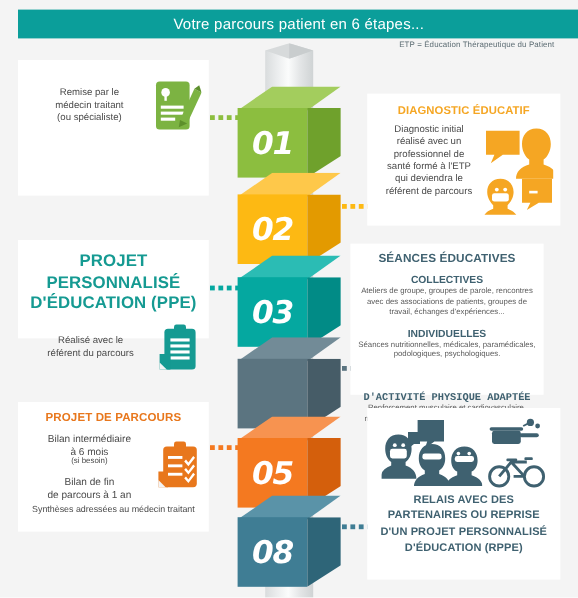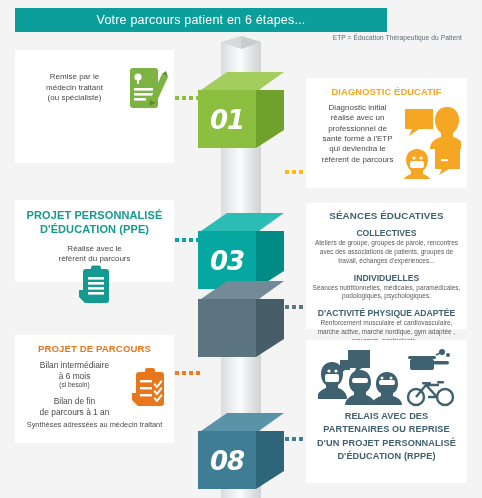--- a/index.html
+++ b/index.html
@@ -12,21 +12,21 @@
   .poster{
     position:relative;
     width:482px;height:498px;
     background:#f4f4f4;
     box-sizing:border-box;
     padding:0;
   }
 
   
   .header-band{
-    position:absolute;left:15px;top:8px;width:372px;height:24px;
+    position:absolute;left:15px;top:8px;width:468px;height:24px;
     background:#0b9e9a;
     display:flex;align-items:center;justify-content:center;
   }
   .header-band .title{
     color:#ffffff;font-size:12.5px;font-weight:normal;letter-spacing:.2px;
     white-space:nowrap;
   }
   .legend{
     position:absolute;right:20px;top:34px;
     font-size:6.6px;color:#5b6b72;letter-spacing:.1px;
@@ -119,20 +119,34 @@
       </div>
       <div class="front" style="background:#8cbe3f;"></div>
       <div class="side">
         <svg width="28" height="58" viewBox="0 0 28 58">
             <polygon points="0,0 28,0 28,40 0,58" fill="#6fa12c"></polygon>
           </svg>
       </div>
       <div class="num">01</div>
     </div>
 
+    <div class="cube" style="left:198px;top:144px;">
+      <div class="top">
+        <svg width="86" height="24" viewBox="0 0 86 24">
+            <polygon points="29,0 86,0 58,20 0,20" fill="#fec84a"></polygon>
+          </svg>
+      </div>
+      <div class="front" style="background:#fdb913;"></div>
+      <div class="side">
+        <svg width="28" height="58" viewBox="0 0 28 58">
+            <polygon points="0,0 28,0 28,40 0,58" fill="#e39a00"></polygon>
+          </svg>
+      </div>
+      <div class="num">02</div>
+    </div>
 
     <div class="cube" style="left:198px;top:213px;">
       <div class="top">
         <svg width="86" height="24" viewBox="0 0 86 24">
             <polygon points="29,0 86,0 58,20 0,20" fill="#2bbcb4"></polygon>
           </svg>
       </div>
       <div class="front" style="background:#05a8a0;"></div>
       <div class="side">
         <svg width="28" height="58" viewBox="0 0 28 58">
@@ -149,20 +163,34 @@
           </svg>
       </div>
       <div class="front" style="background:#5b7480;"></div>
       <div class="side">
         <svg width="28" height="58" viewBox="0 0 28 58">
             <polygon points="0,0 28,0 28,40 0,58" fill="#465c67"></polygon>
           </svg>
       </div>
     </div>
 
+    <div class="cube" style="left:198px;top:347px;">
+      <div class="top">
+        <svg width="86" height="24" viewBox="0 0 86 24">
+            <polygon points="29,0 86,0 58,20 0,20" fill="#f79350"></polygon>
+          </svg>
+      </div>
+      <div class="front" style="background:#f47920;"></div>
+      <div class="side">
+        <svg width="28" height="58" viewBox="0 0 28 58">
+            <polygon points="0,0 28,0 28,40 0,58" fill="#d45f0c"></polygon>
+          </svg>
+      </div>
+      <div class="num">05</div>
+    </div>
 
     <div class="cube" style="left:198px;top:413px;">
       <div class="top">
         <svg width="86" height="24" viewBox="0 0 86 24">
             <polygon points="29,0 86,0 58,20 0,20" fill="#5a93a8"></polygon>
           </svg>
       </div>
       <div class="front" style="background:#3f7d94;"></div>
       <div class="side">
         <svg width="28" height="58" viewBox="0 0 28 58">
@@ -229,23 +257,23 @@
             <polygon points="22,34 34,8 40,11 28,37" fill="#7cb342"></polygon>
             <polygon points="22,34 28,37 21,40" fill="#5d8f2c"></polygon>
             <polygon points="34,8 40,11 38,5" fill="#5d8f2c"></polygon>
           </g>
         </svg>
       </span>
     </div>
   </div>
 
   <div class="card" style="left:15px;top:200px;width:159px;height:82px;padding:9px 6px;">
-    <div class="card-title t-teal" style="font-size:11px;white-space:pre-line;">PROJET PERSONNALISÉ
+    <div class="card-title t-teal" style="font-size:14px;white-space:pre-line;">PROJET PERSONNALISÉ
 D'ÉDUCATION (PPE)</div>
-    <div class="row" style="margin-top:7px;flex-direction:column;">
+    <div class="row" style="margin-top:7px;">
       <div class="card-body" style="font-size:8px;white-space:pre-line;flex:1;">Réalisé avec le
 référent du parcours</div>
       <span>
         <svg width="38" height="42" viewBox="0 0 38 42">
           <rect x="7" y="5" width="26" height="34" rx="3" fill="#159a92"></rect>
           <rect x="15" y="1.5" width="10" height="6" rx="2" fill="#159a92"></rect>
           <g fill="#ffffff">
             <rect x="12" y="13" width="16" height="2.6"></rect>
             <rect x="12" y="18" width="16" height="2.6"></rect>
             <rect x="12" y="23" width="16" height="2.6"></rect>
@@ -313,30 +341,30 @@
             <rect x="38" y="56" width="7" height="2.2"></rect>
             <rect x="7" y="58" width="14" height="7" rx="2"></rect>
             <circle cx="11" cy="55" r="1.6"></circle>
             <circle cx="18" cy="55" r="1.6"></circle>
           </g>
         </svg>
       </span>
     </div>
   </div>
 
-  <div class="card" style="left:306px;top:203px;width:161px;height:126px;padding:7px 5px;">
+  <div class="card" style="left:292px;top:203px;width:161px;height:126px;padding:7px 5px;">
     <div class="card-title t-slate" style="font-size:9.8px;">SÉANCES ÉDUCATIVES</div>
 
     <div class="sub-head" style="font-size:8.6px;margin-top:6px;">COLLECTIVES</div>
     <div class="sub-text" style="font-size:6.5px;margin-top:1px;line-height:1.35;">Ateliers de groupe, groupes de parole, rencontres avec des associations de patients, groupes de travail, échanges d'expériences...</div>
 
     <div class="sub-head" style="font-size:8.6px;margin-top:7px;">INDIVIDUELLES</div>
     <div class="sub-text" style="font-size:6.5px;margin-top:1px;line-height:1.35;">Séances nutritionnelles, médicales, paramédicales, podologiques, psychologiques.</div>
 
-    <div class="sub-head" style="font-size:8.6px;margin-top:7px;">D'ACTIVITÉ PHYSIQUE ADAPTÉE</div>
+    <div class="sub-head" style="font-size:8.6px;margin-top:25px;font-family:Liberation Mono, monospace;">D'ACTIVITÉ PHYSIQUE ADAPTÉE</div>
     <div class="sub-text" style="font-size:6.5px;margin-top:1px;line-height:1.35;">Renforcement musculaire et cardiovasculaire, marche active, marche nordique, gym adaptée , aquagym, sophrologie...</div>
   </div>
 
   <div class="card" style="left:306px;top:340px;width:161px;height:143px;padding:8px 6px;">
     <div class="row" style="align-items:flex-start;justify-content:center;gap:4px;">
       <span>
         <svg width="84" height="62" viewBox="0 0 84 62">
           <g fill="#3f6170">
 
             <polygon points="30,2 52,2 52,20 44,20 36,26 38,20 30,20"></polygon>

